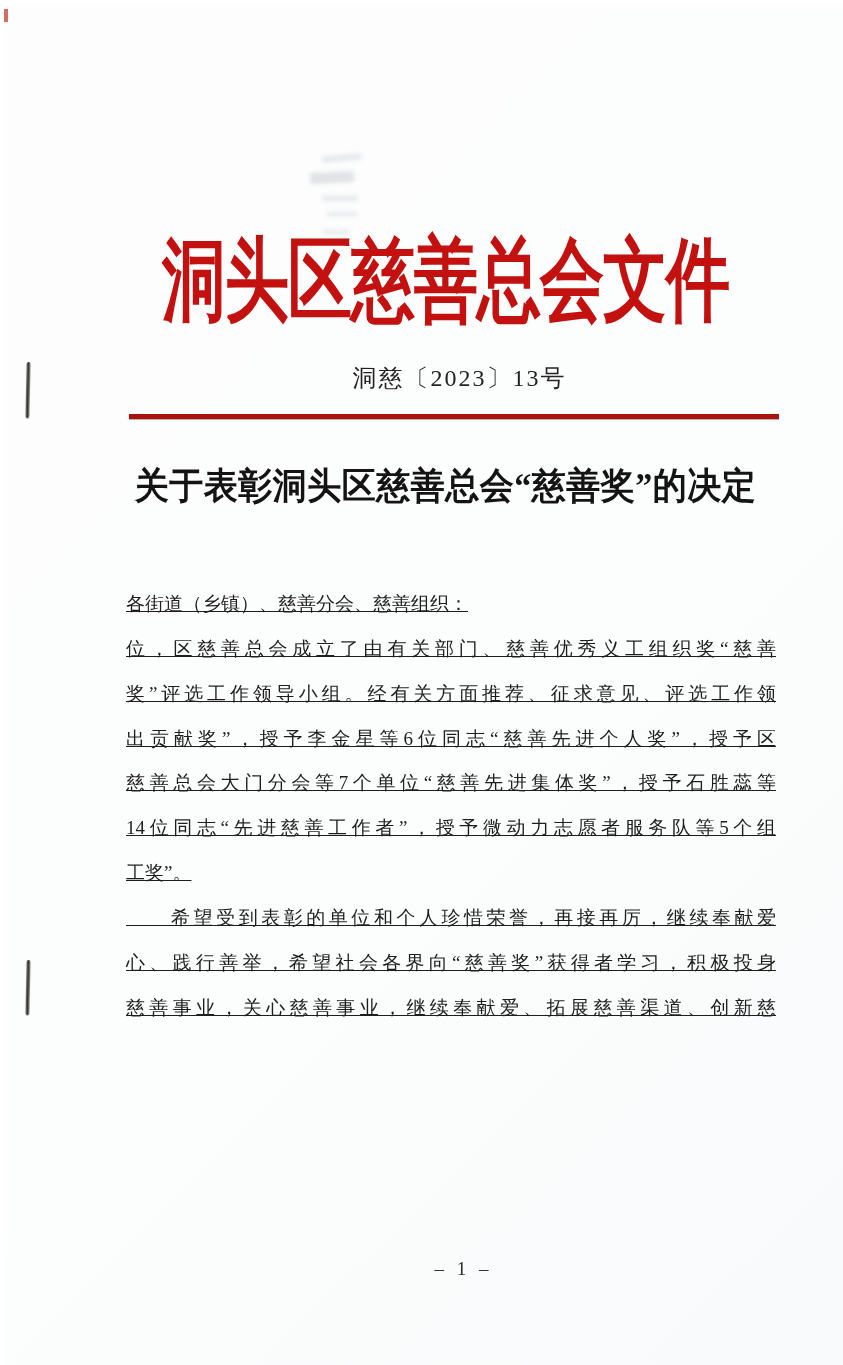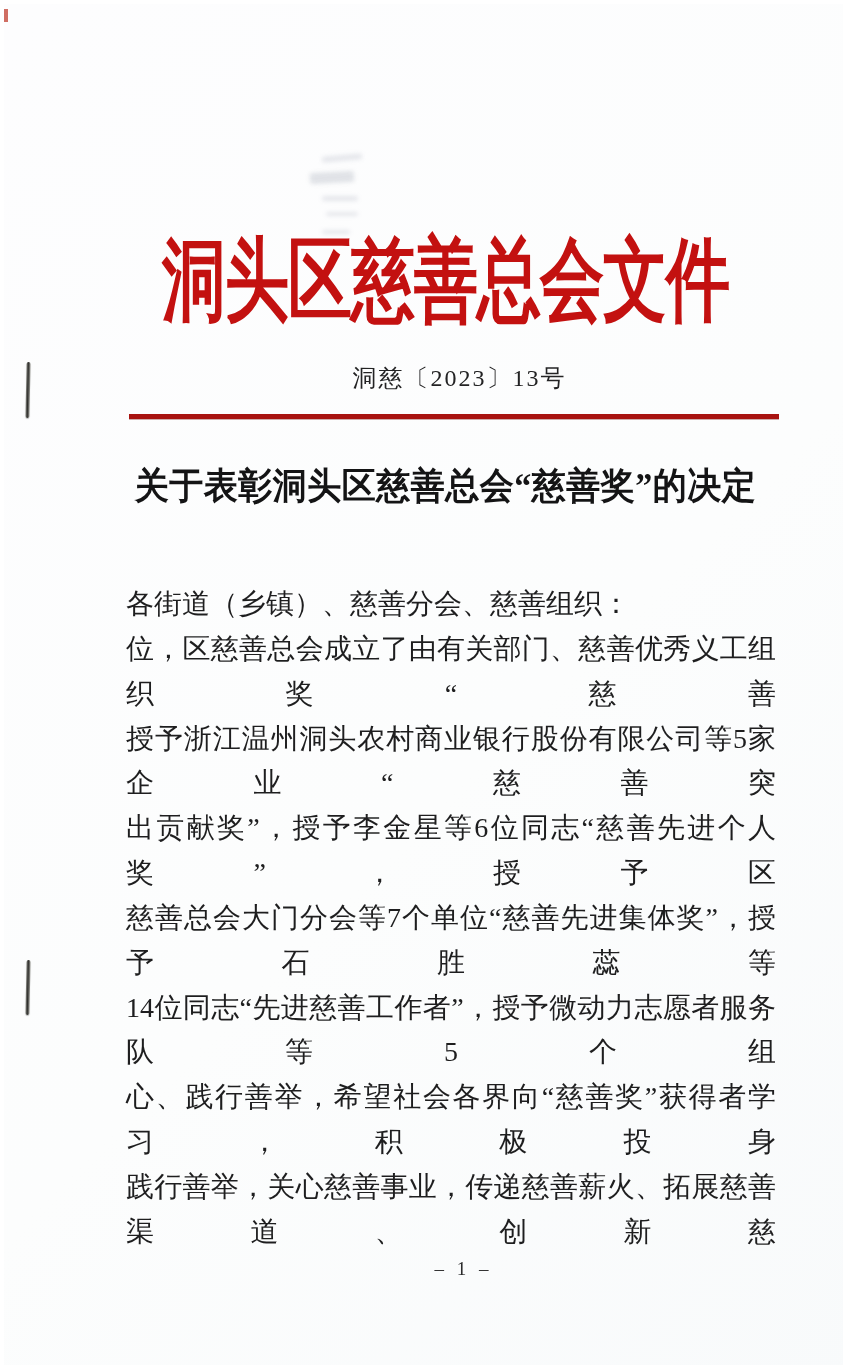--- a/index.html
+++ b/index.html
@@ -59,22 +59,23 @@
     font-size:34px;line-height:46px;font-weight:bold;
     color:#141415;
     letter-spacing:.5px;
     transform:scaleY(1.07);
     white-space:nowrap;
   }
 
   
   .body-text{
     position:absolute;top:578px;left:122px;width:650px;
-    font-size:28px;line-height:44.85px;
+    font-size:19px;line-height:44.85px;
     color:#1e1e1f;
+    text-decoration:underline;
   }
   .body-text .line{width:650px;}
   .body-text .line.justify{text-align:justify;text-align-last:justify;}
   .body-text .line.left{text-align:left;text-align-last:left;}
 
   .page-number{
     position:absolute;top:1252px;left:0;width:100%;
     text-align:center;
     font-size:19px;line-height:26px;
     letter-spacing:4px;
@@ -100,23 +101,25 @@
 
   <div class="doc-number">洞慈〔2023〕13号</div>
 
   <div class="red-rule"></div>
 
   <h1 class="doc-title">关于表彰洞头区慈善总会“慈善奖”的决定</h1>
 
   <div class="body-text">
       <div class="line left">各街道（乡镇）、慈善分会、慈善组织：</div>
       <div class="line justify">位，区慈善总会成立了由有关部门、慈善优秀义工组织奖“慈善</div>
-      <div class="line justify">授予浙江温州洞头农村商业银行股份有限公司等5家企业“慈善突</div>
+      <div class="line justify">奖”评选工作领导小组。经有关方面推荐、征求意见、评选工作领</div>
       <div class="line justify">出贡献奖”，授予李金星等6位同志“慈善先进个人奖”，授予区</div>
       <div class="line justify">慈善总会大门分会等7个单位“慈善先进集体奖”，授予石胜蕊等</div>
       <div class="line justify">14位同志“先进慈善工作者”，授予微动力志愿者服务队等5个组</div>
+      <div class="line left">工奖”。</div>
+      <div class="line justify">　　希望受到表彰的单位和个人珍惜荣誉，再接再厉，继续奉献爱</div>
       <div class="line justify">心、践行善举，希望社会各界向“慈善奖”获得者学习，积极投身</div>
-      <div class="line justify">践行善举，关心慈善事业，传递慈善薪火、拓展慈善渠道、创新慈</div>
+      <div class="line justify">慈善事业，关心慈善事业，继续奉献爱、拓展慈善渠道、创新慈</div>
     </div>
 
   <div class="page-number">– 1 –</div>
 
 </div>
 
 </body></html>

